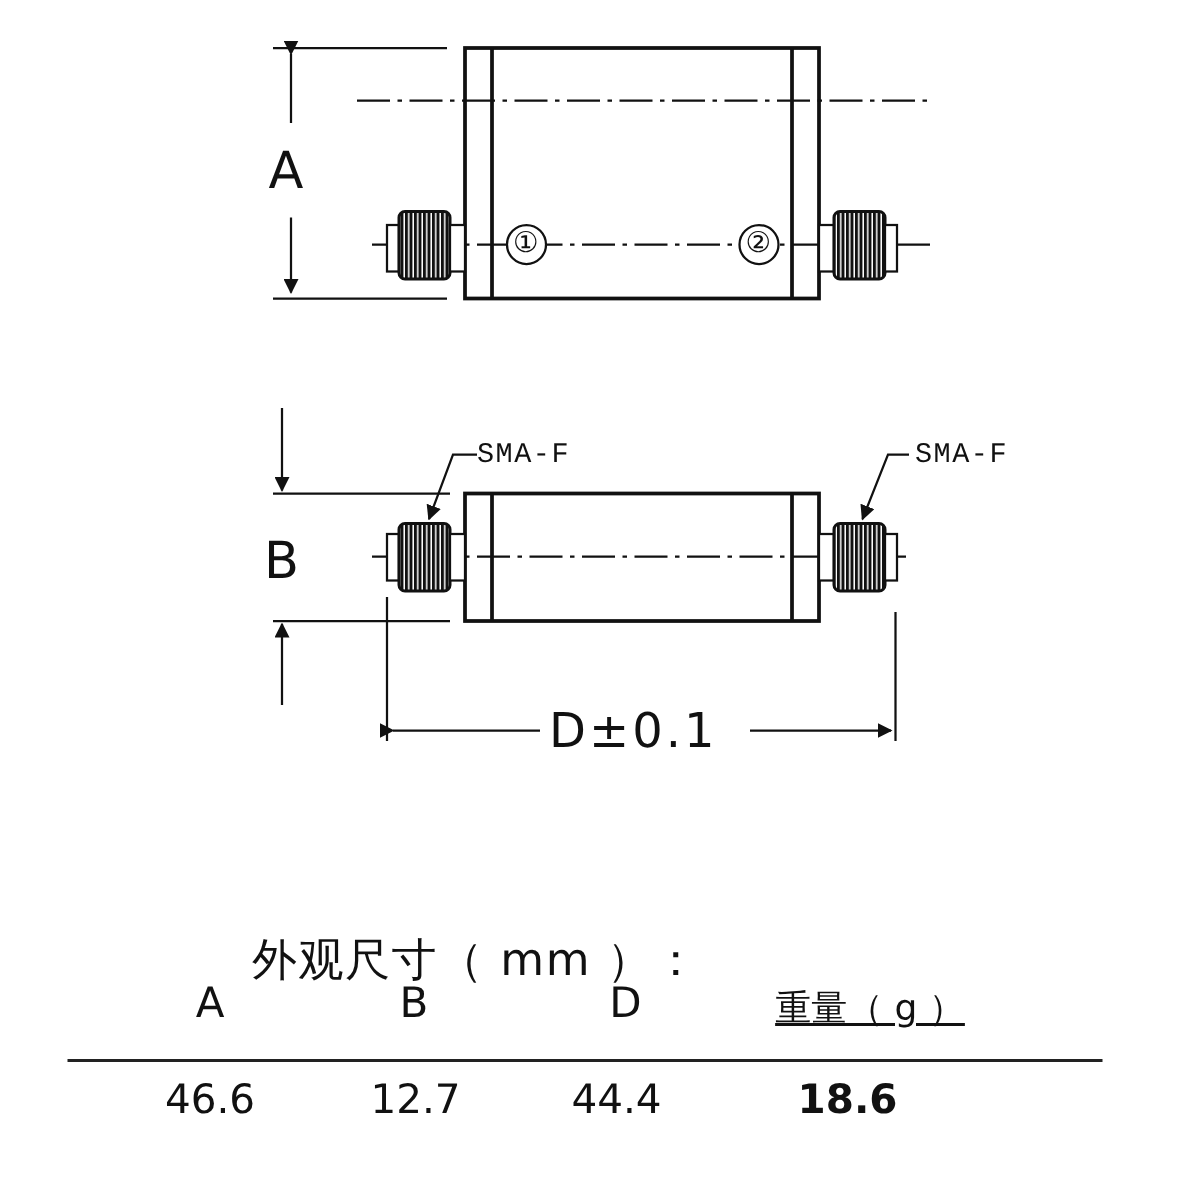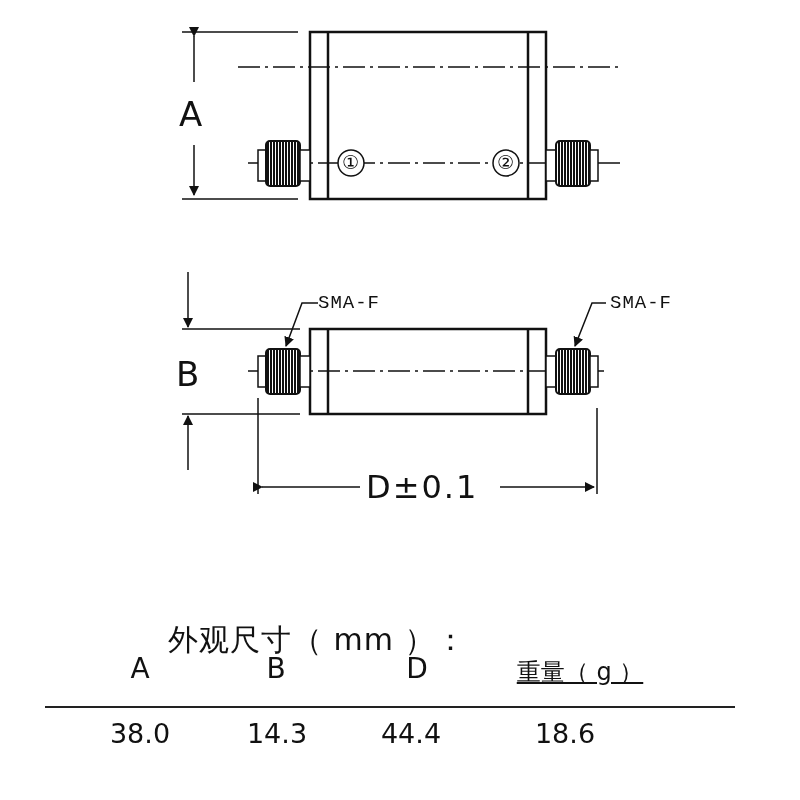--- a/index.html
+++ b/index.html
@@ -100,16 +100,16 @@
 
 <div class="lbl title">外观尺寸（ mm ）：</div>
 
 <div class="lbl hdr" style="left:110px; width:60px;">A</div>
 <div class="lbl hdr" style="left:246px; width:60px;">B</div>
 <div class="lbl hdr" style="left:387px; width:60px;">D</div>
 <div class="lbl hdr small" style="left:505px; width:150px;text-decoration:underline;">重量（ g ）</div>
 
 <div class="rule"></div>
 
-<div class="lbl val" style="left:95px; width:90px;">38.0</div>
-<div class="lbl val" style="left:232px; width:90px;">14.3</div>
+<div class="lbl val" style="left:95px; width:90px;">46.6</div>
+<div class="lbl val" style="left:232px; width:90px;">12.7</div>
 <div class="lbl val" style="left:366px; width:90px;text-align:center;">44.4</div>
-<div class="lbl val" style="left:520px; width:90px;">18.6</div>
+<div class="lbl val" style="left:520px; width:90px;font-weight:bold;">18.6</div>
 
 </body></html>

